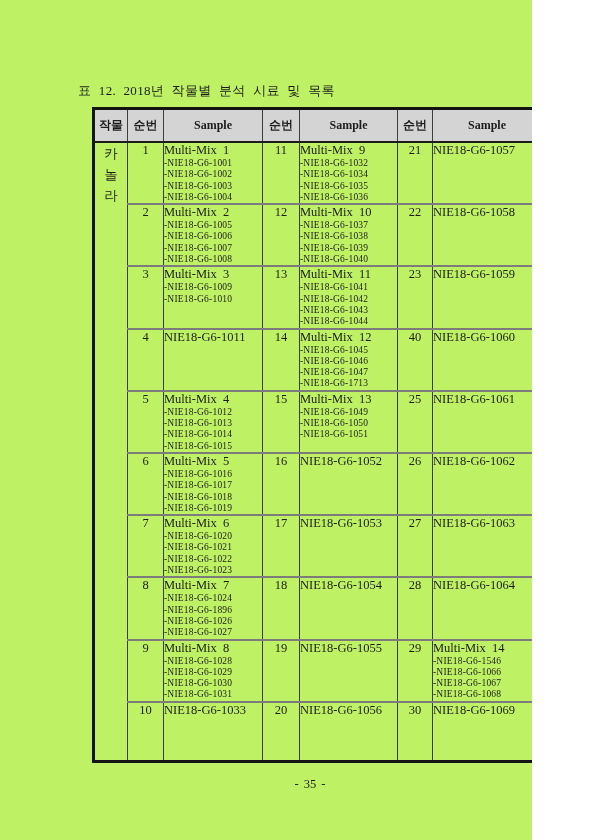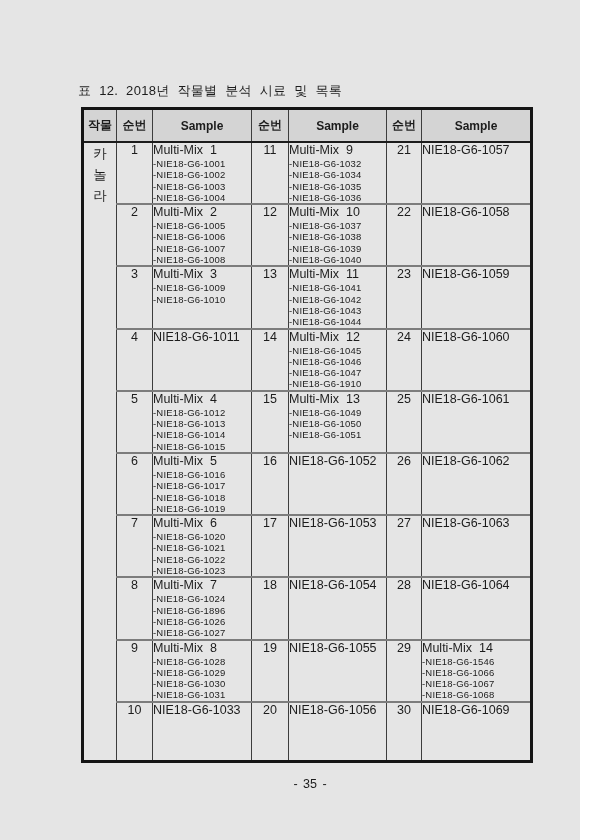--- a/index.html
+++ b/index.html
@@ -1,34 +1,34 @@
 <!DOCTYPE html>
 <html><head>
 <meta charset="utf-8">
 <style>
   html,body{margin:0;padding:0;background:#ffffff;}
   .page{
     position:relative;
-    width:580px;height:840px;
-    background:#e5e5e5;
-    font-family:Liberation Sans, sans-serif;
+    width:532px;height:840px;
+    background:#bef264;
+    font-family:Liberation Serif, serif;
     color:#1c1c1c;
     overflow:hidden;
   }
   .doc-title{
     position:absolute;
     left:78px;top:82px;
     font-size:13px;
     word-spacing:4px;
     letter-spacing:0.3px;
     white-space:nowrap;
   }
   .table-wrap{
     position:absolute;
-    left:81px;top:107px;
+    left:92px;top:107px;
   }
   table.doc-table{
     border-collapse:collapse;
     table-layout:fixed;
     width:449px;
     height:637px;
     border:3px solid #141414;
   }
   table.doc-table th{
     border:1px solid #3d3d3d;
@@ -188,23 +188,23 @@
             <td class="num-cell">4</td>
             <td class="sample-cell">
               <div class="sample-title">NIE18-G6-1011</div>
             </td>
             <td class="num-cell">14</td>
             <td class="sample-cell">
               <div class="sample-title">Multi-Mix  12</div>
               <div class="sample-item">-NIE18-G6-1045</div>
               <div class="sample-item">-NIE18-G6-1046</div>
               <div class="sample-item">-NIE18-G6-1047</div>
-              <div class="sample-item">-NIE18-G6-1910</div>
-            </td>
-            <td class="num-cell">24</td>
+              <div class="sample-item">-NIE18-G6-1713</div>
+            </td>
+            <td class="num-cell">40</td>
             <td class="sample-cell">
               <div class="sample-title">NIE18-G6-1060</div>
             </td>
           </tr>
           <tr class="data-row">
             <td class="num-cell">5</td>
             <td class="sample-cell">
               <div class="sample-title">Multi-Mix  4</div>
               <div class="sample-item">-NIE18-G6-1012</div>
               <div class="sample-item">-NIE18-G6-1013</div>

